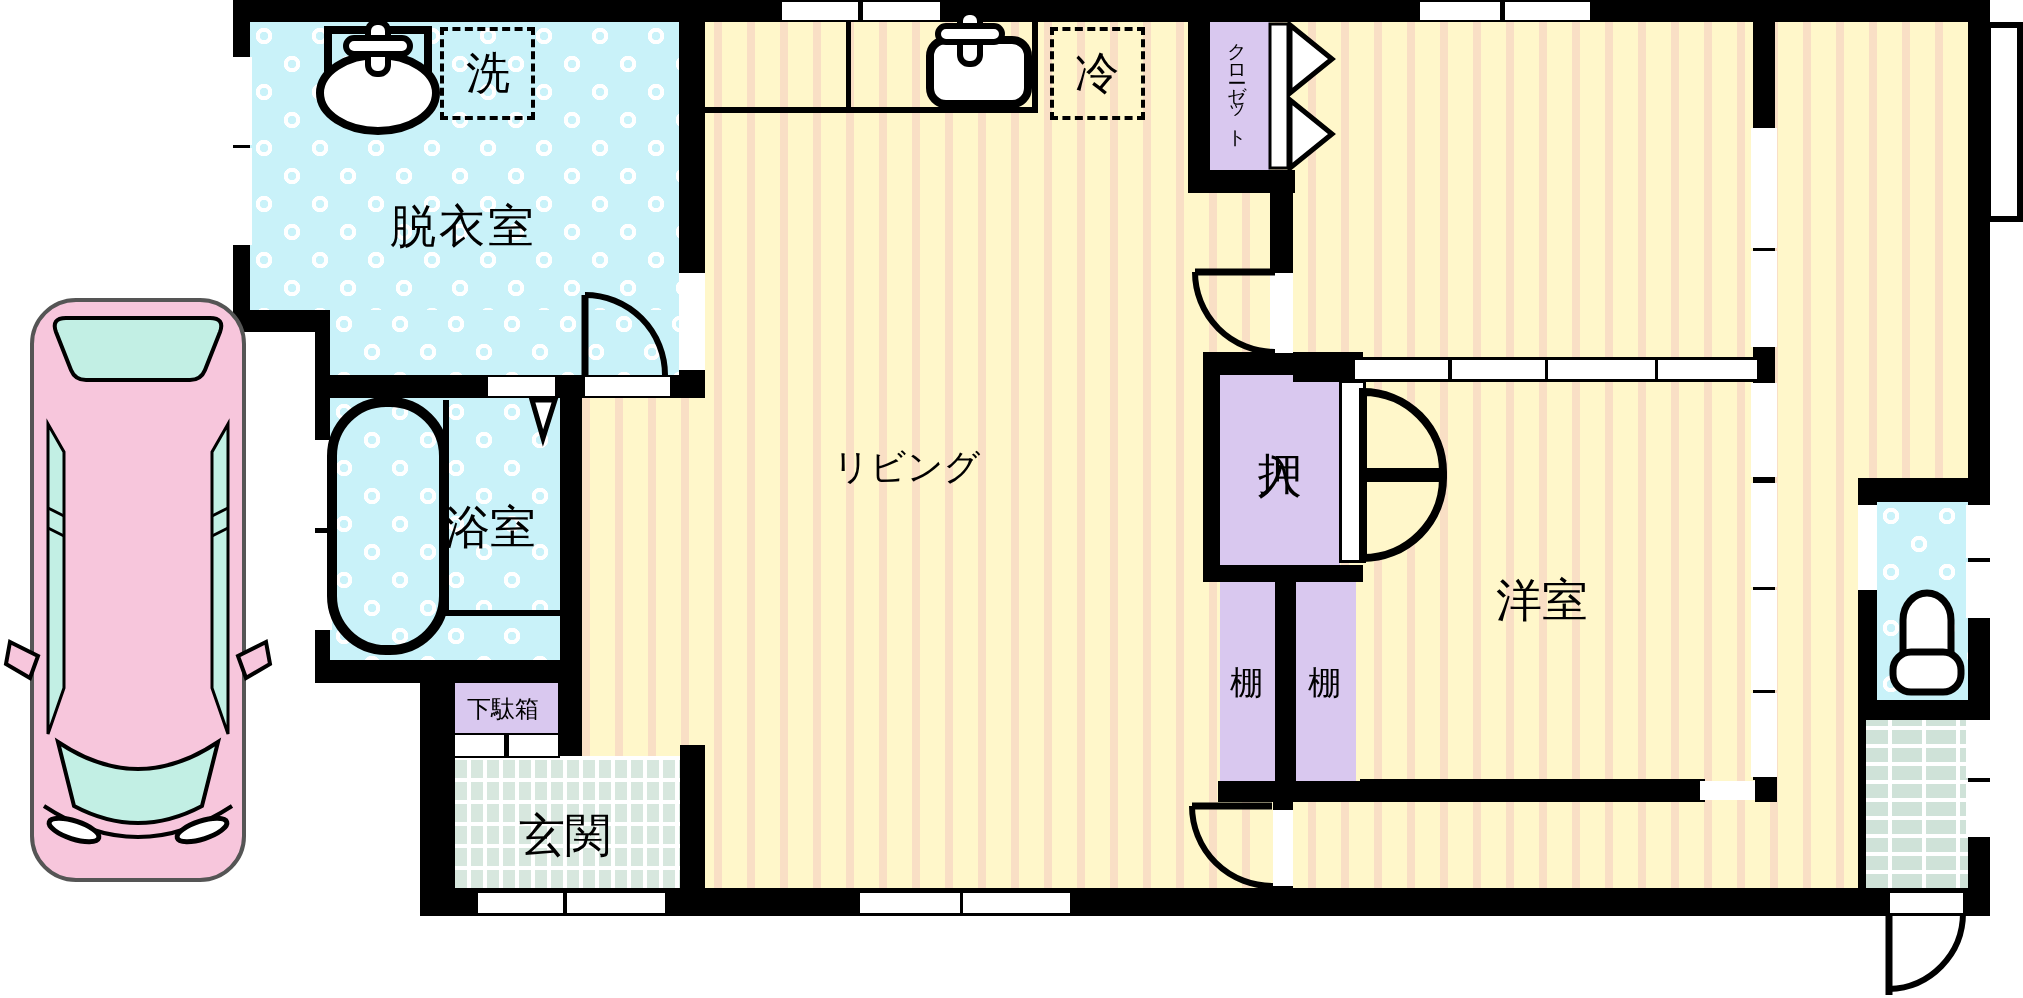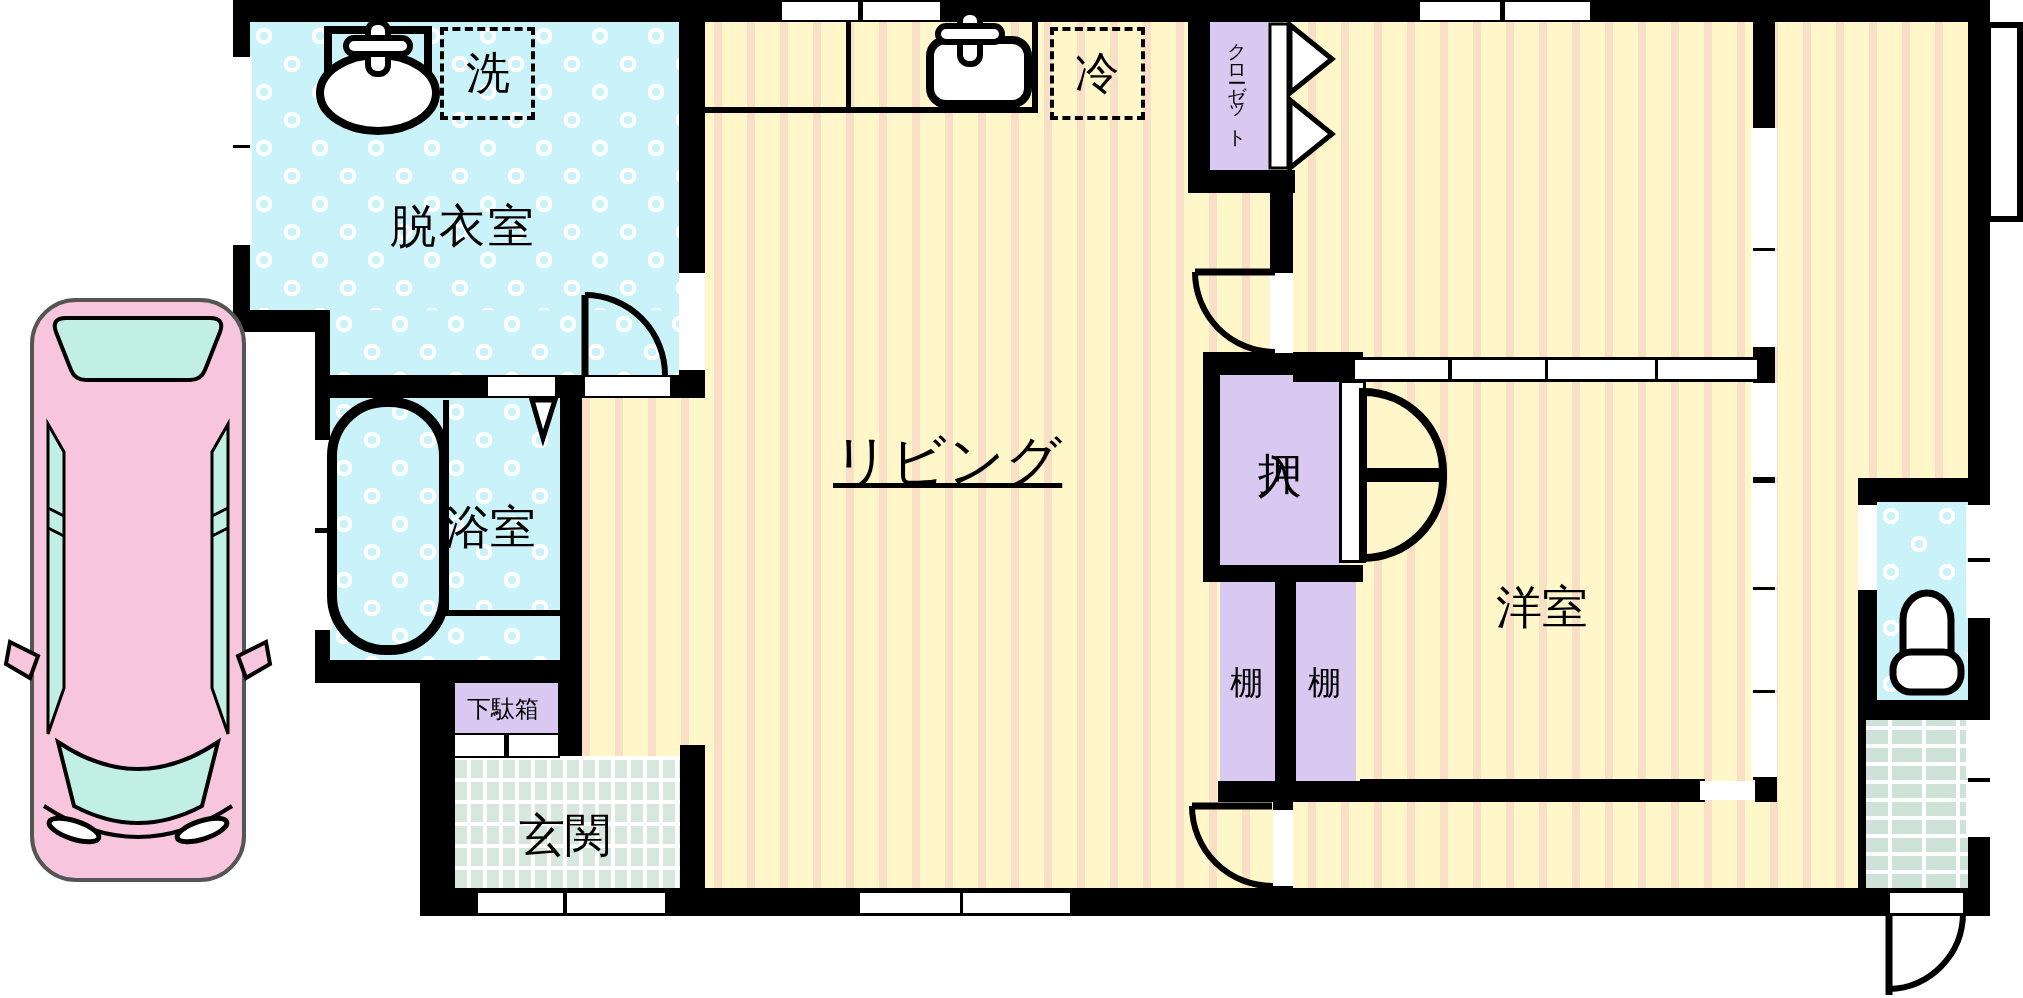--- a/index.html
+++ b/index.html
@@ -200,22 +200,22 @@
       <path d="M10,642 L38,656 L30,678 L6,664 Z" fill="#F7C6DC" stroke="#000" stroke-width="4"></path>
       <path d="M266,642 L238,656 L246,678 L270,664 Z" fill="#F7C6DC" stroke="#000" stroke-width="4"></path>
       <ellipse cx="74" cy="830" rx="26" ry="9" transform="rotate(18 74 830)" fill="#fff" stroke="#000" stroke-width="5"></ellipse>
       <ellipse cx="202" cy="830" rx="26" ry="9" transform="rotate(-18 202 830)" fill="#fff" stroke="#000" stroke-width="5"></ellipse>
     </g>
   </svg>
 
   <div class="lbl" style="left:390px;top:202px;font-size:46px;letter-spacing:3px;">脱衣室</div>
   <div class="lbl" style="left:444px;top:503px;font-size:46px;">浴室</div>
   <div class="lbl" style="left:519px;top:811px;font-size:46px;">玄関</div>
-  <div class="lbl" style="left:833px;top:432px;font-size:56px;text-decoration:underline;">リビング</div>
-  <div class="lbl" style="left:1496px;top:576px;font-size:46px;margin-top:7px;">洋室</div>
+  <div class="lbl" style="left:833px;top:448px;font-size:36px;">リビング</div>
+  <div class="lbl" style="left:1496px;top:576px;font-size:46px;">洋室</div>
   <div class="lbl" style="left:466px;top:50px;font-size:44px;">洗</div>
   <div class="lbl" style="left:1075px;top:50px;font-size:44px;">冷</div>
   <div class="lbl vert" style="left:1227px;top:30px;font-size:19px;height:136px;">クローゼット</div>
   <div class="lbl vert" style="left:1257px;top:418px;font-size:44px;height:130px;">押入</div>
   <div class="lbl" style="left:1230px;top:666px;font-size:33px;">棚</div>
   <div class="lbl" style="left:1308px;top:666px;font-size:33px;">棚</div>
   <div class="lbl" style="left:467px;top:697px;font-size:24px;">下駄箱</div>
 
 </div>
 

